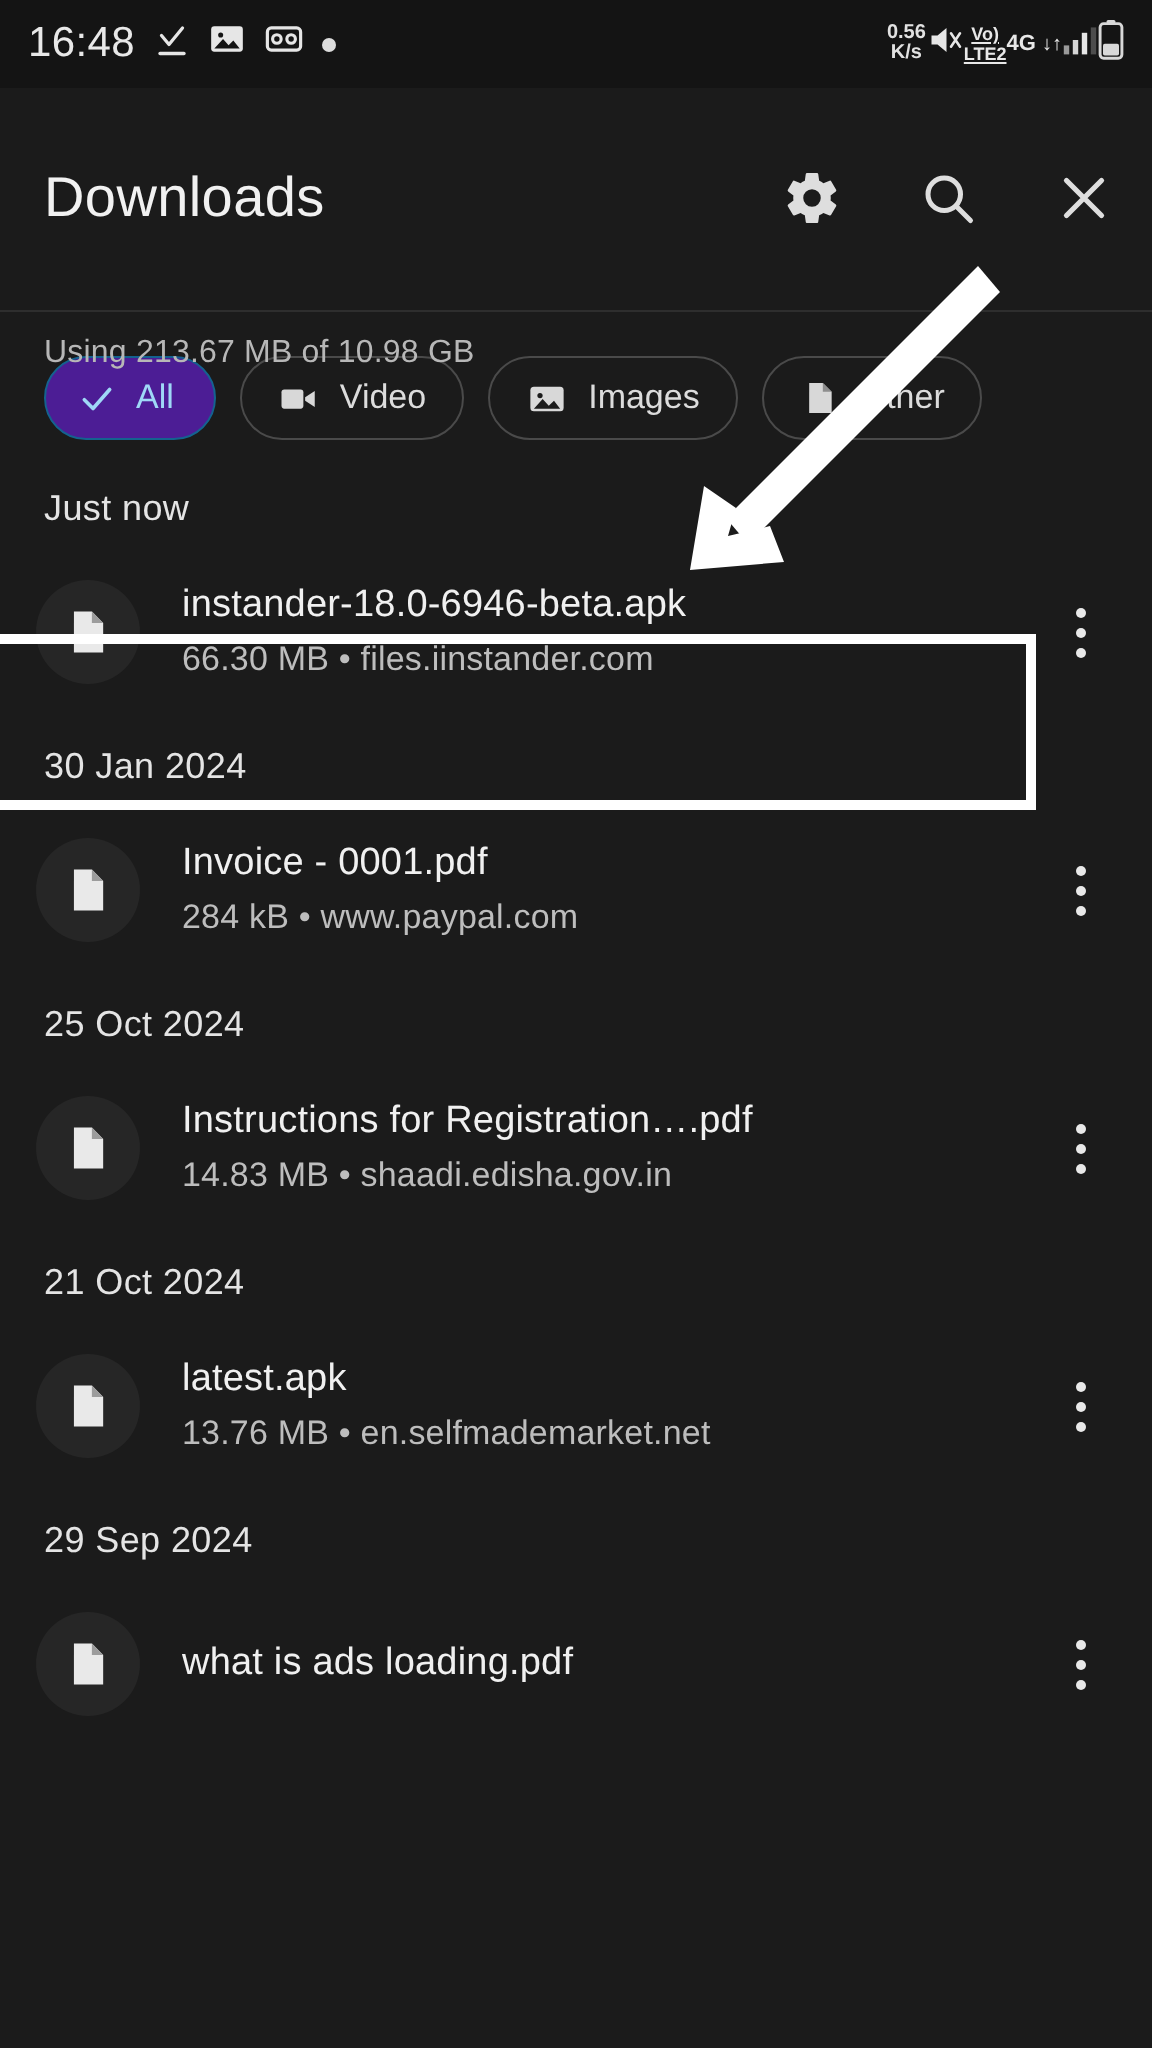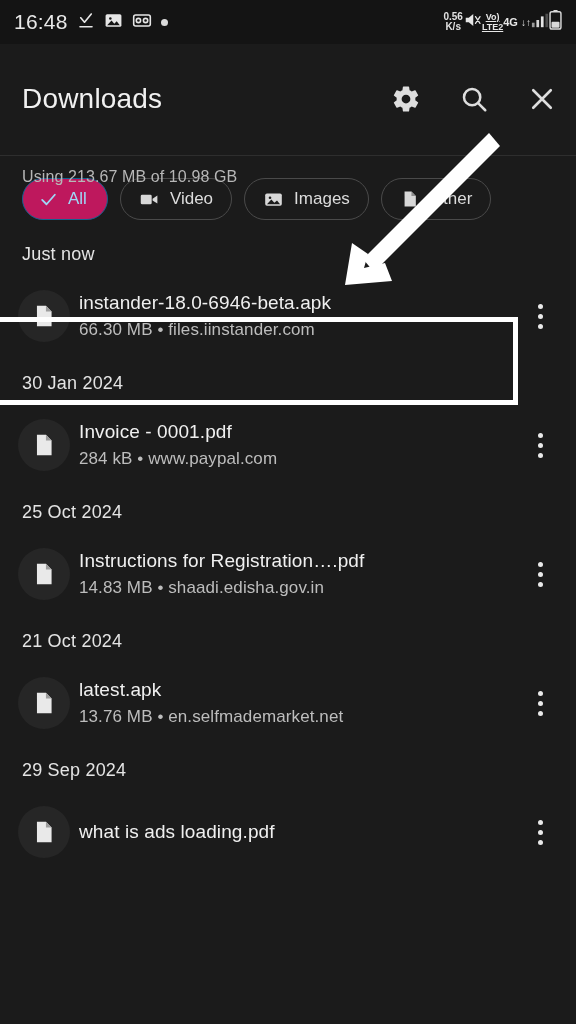--- a/index.html
+++ b/index.html
@@ -48,38 +48,38 @@
   
   .chips { display: flex; gap: 12px; padding: 22px 22px 0 22px; }
   .chip {
     display: flex; align-items: center; gap: 10px;
     height: 42px; padding: 0 18px;
     border: 1px solid #4a4a4a; border-radius: 21px;
     color: #dcdcdc; font-size: 17px; background: transparent;
     white-space: nowrap; cursor: pointer;
   }
   .chip.selected {
-    background: #be185d; border-color: #14628f; color: #9fd8f7;
+    background: #4c1d95; border-color: #14628f; color: #9fd8f7;
     padding: 0 20px 0 16px;
   }
   .chip .ci { display: flex; align-items: center; }
 
   
   .list { padding-top: 8px; }
   .date-head {
     font-size: 18px; color: #e4e4e4; padding: 16px 0 10px 22px; letter-spacing: .2px;
   }
   .row {
     display: flex; align-items: center; height: 82px; padding: 0 16px 0 18px; position: relative;
   }
   .fileicon {
     width: 52px; height: 52px; border-radius: 50%; background: #262626;
     display: flex; align-items: center; justify-content: center; flex: 0 0 52px;
   }
-  .rowtext { margin-left: 9px; flex: 1 1 auto; min-width: 0; }
+  .rowtext { margin-left: 21px; flex: 1 1 auto; min-width: 0; }
   .fname {
     font-size: 19px; color: #f0f0f0; white-space: nowrap; overflow: hidden;
     text-overflow: clip; letter-spacing: .1px; line-height: 26px;
   }
   .fmeta {
     font-size: 17px; color: #bdbdbd; white-space: nowrap; overflow: hidden;
     letter-spacing: .1px; line-height: 25px; margin-top: 1px;
   }
   .kebab {
     width: 40px; height: 48px; display: flex; flex-direction: column;

